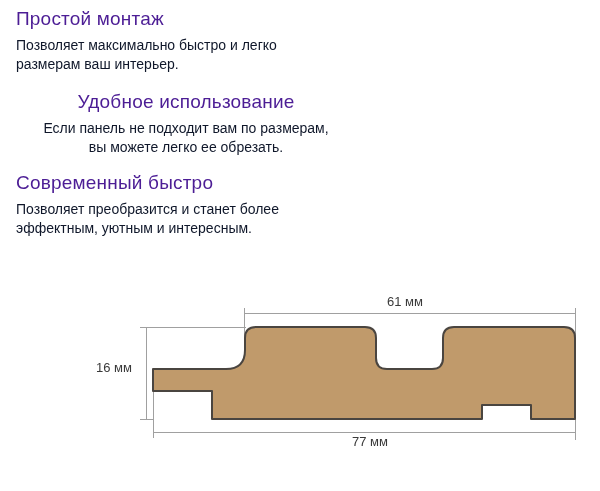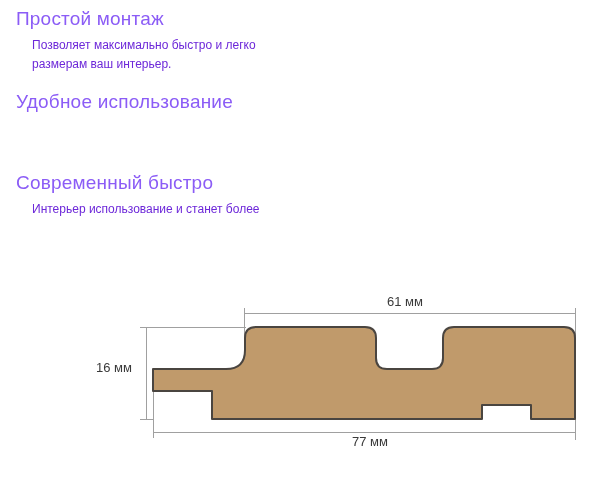--- a/index.html
+++ b/index.html
@@ -1,41 +1,42 @@
 <!DOCTYPE html>
 <html><head>
   <meta charset="utf-8">
   <style>
     html, body { margin: 0; padding: 0; background: #ffffff; }
     body { width: 600px; height: 491px; position: relative; overflow: hidden;
            font-family: "Liberation Sans", "DejaVu Sans", sans-serif; color: #3a3a3a; }
     .feature { position: absolute; left: 16px; }
-    .feature h2 { margin: 0; font-size: 19px; font-weight: normal; color: #8b5cf6; letter-spacing: 0.2px; }
-    .feature p { margin: 6px 0 0 16px; font-size: 12px; line-height: 19px; color: #6d28d9; width: 340px; }
+    .feature h2 { margin: 0; font-size: 19px; font-weight: normal; color: #4c1d95; letter-spacing: 0.2px; }
+    .feature p { margin: 6px 0 0 0; font-size: 14px; line-height: 19px; color: #0f172a; width: 340px; }
     .f1 { top: 8px; }
     .f2 { top: 91px; text-align: center; }
     .f3 { top: 172px; }
     svg.diagram { position: absolute; left: 0; top: 0; }
     .dim-label { font-family: "Liberation Sans", "DejaVu Sans", sans-serif; font-size: 13px; fill: #3a3a3a; }
   </style>
 </head>
 <body>
 
 <div class="feature f1">
   <h2>Простой монтаж</h2>
   <p><span>Позволяет максимально быстро и легко</span><br><span>размерам ваш интерьер.</span></p>
 </div>
 
 <div class="feature f2">
   <h2>Удобное использование</h2>
+  <p><span>Если панель не подходит вам по размерам,</span><br><span>вы можете легко ее обрезать.</span></p>
 </div>
 
 <div class="feature f3">
   <h2>Современный быстро</h2>
-  <p><span>Интерьер использование и станет более</span><br></p>
+  <p><span>Позволяет преобразится и станет более</span><br><span>эффектным, уютным и интересным.</span></p>
 </div>
 
 <svg class="diagram" width="600" height="491" viewBox="0 0 600 491">
 
   <g stroke="#a0a0a0" stroke-width="1" fill="none">
 
     <line x1="244" y1="313.5" x2="576" y2="313.5"></line>
     <line x1="244.5" y1="308" x2="244.5" y2="345"></line>
     <line x1="575.5" y1="308" x2="575.5" y2="440"></line>
 

